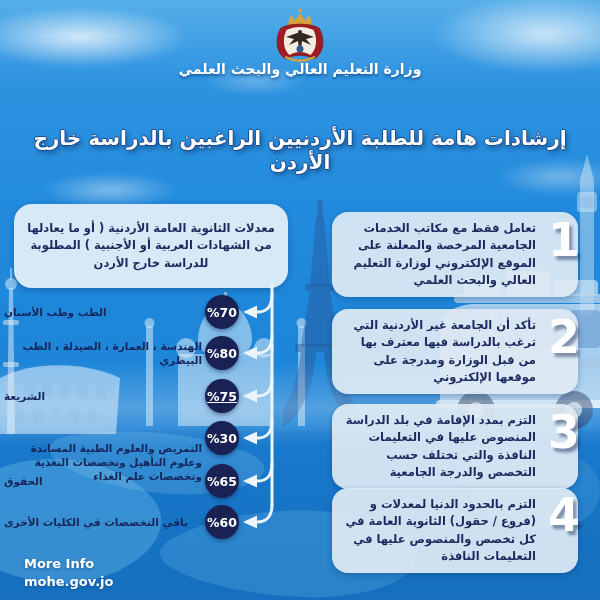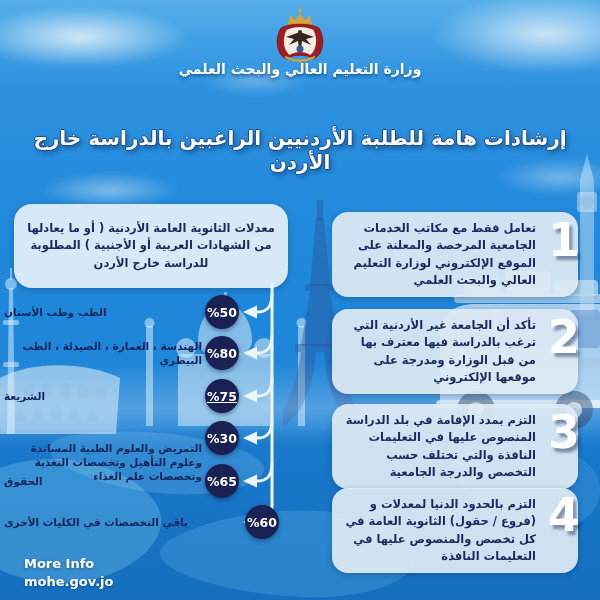--- a/index.html
+++ b/index.html
@@ -181,35 +181,35 @@
       <polygon points="257,305.5 257,318.5 243,312"></polygon>
       <polygon points="257,346.5 257,359.5 243,353"></polygon>
       <polygon points="257,389.5 257,402.5 243,396"></polygon>
       <polygon points="257,431.5 257,444.5 243,438"></polygon>
       <polygon points="257,474.5 257,487.5 243,481"></polygon>
       <polygon points="257,515.5 257,528.5 243,522"></polygon>
     </g>
   </svg>
 
   <div class="pct" style="top:295px;">
-      <span dir="ltr">%50</span>
+      <span dir="ltr">%70</span>
     </div>
   <div class="pct" style="top:336px;">
       <span dir="ltr">%80</span>
     </div>
   <div class="pct" style="top:379px;text-decoration:underline;">
       <span dir="ltr">%75</span>
     </div>
   <div class="pct" style="top:421px;">
       <span dir="ltr">%30</span>
     </div>
   <div class="pct" style="top:464px;">
       <span dir="ltr">%65</span>
     </div>
-  <div class="pct" style="top:505px;margin-left:40px;">
+  <div class="pct" style="top:505px;">
       <span dir="ltr">%60</span>
     </div>
 
   <div class="pct-lbl" dir="rtl" style="top:296px;height:32px;">الطب وطب الأسنان</div>
   <div class="pct-lbl" dir="rtl" style="top:337px;height:32px;">الهندسة ، العمارة ، الصيدلة ، الطب البيطري</div>
   <div class="pct-lbl" dir="rtl" style="top:380px;height:32px;">الشريعة</div>
   <div class="pct-lbl" dir="rtl" style="top:436px;height:52px;">التمريض والعلوم الطبية المساندة وعلوم التأهيل وتخصصات التغذية وتخصصات علم الغذاء</div>
   <div class="pct-lbl" dir="rtl" style="top:465px;height:32px;">الحقوق</div>
   <div class="pct-lbl" dir="rtl" style="top:506px;height:32px;">باقي التخصصات في الكليات الأخرى</div>
 

